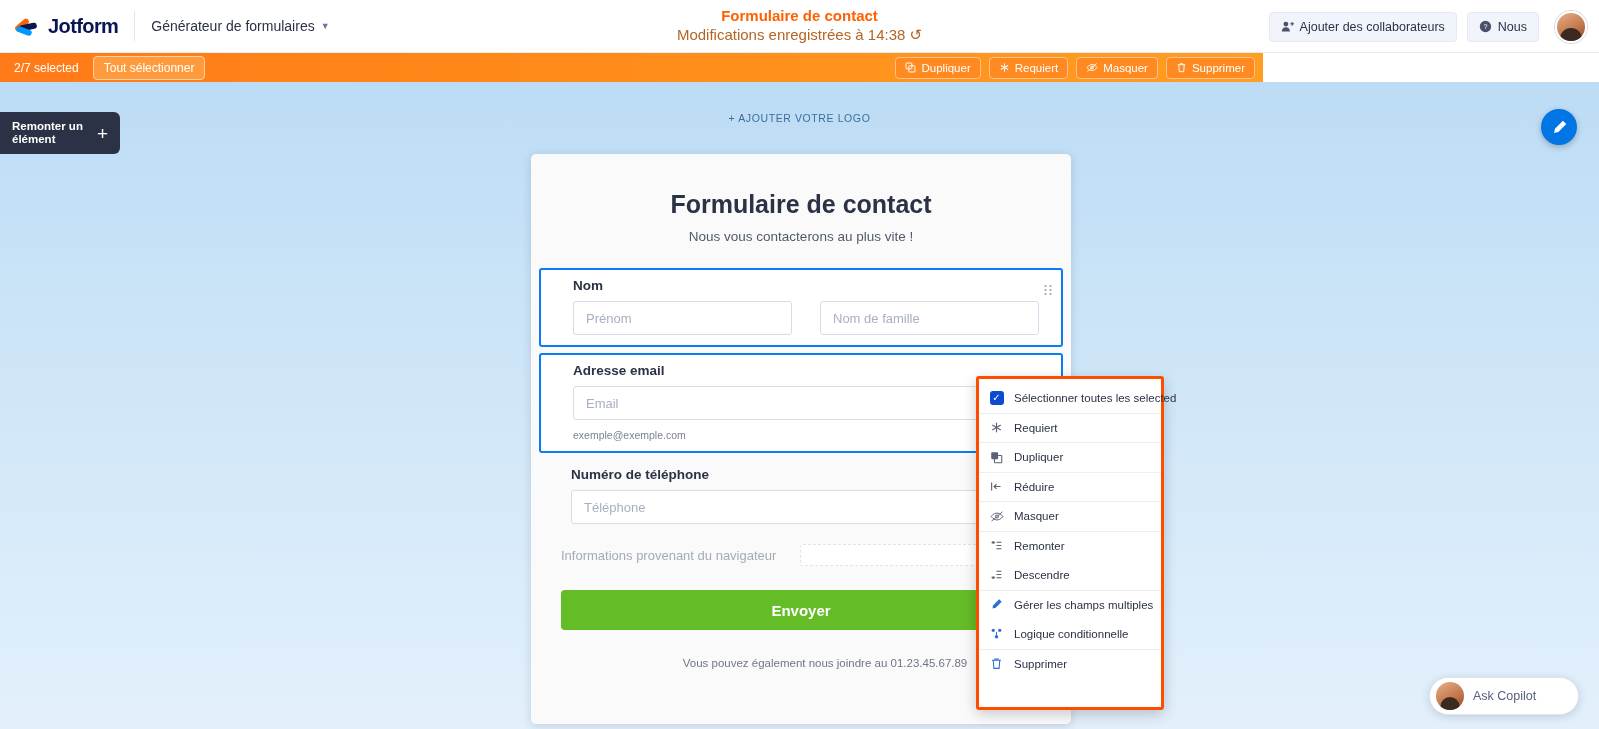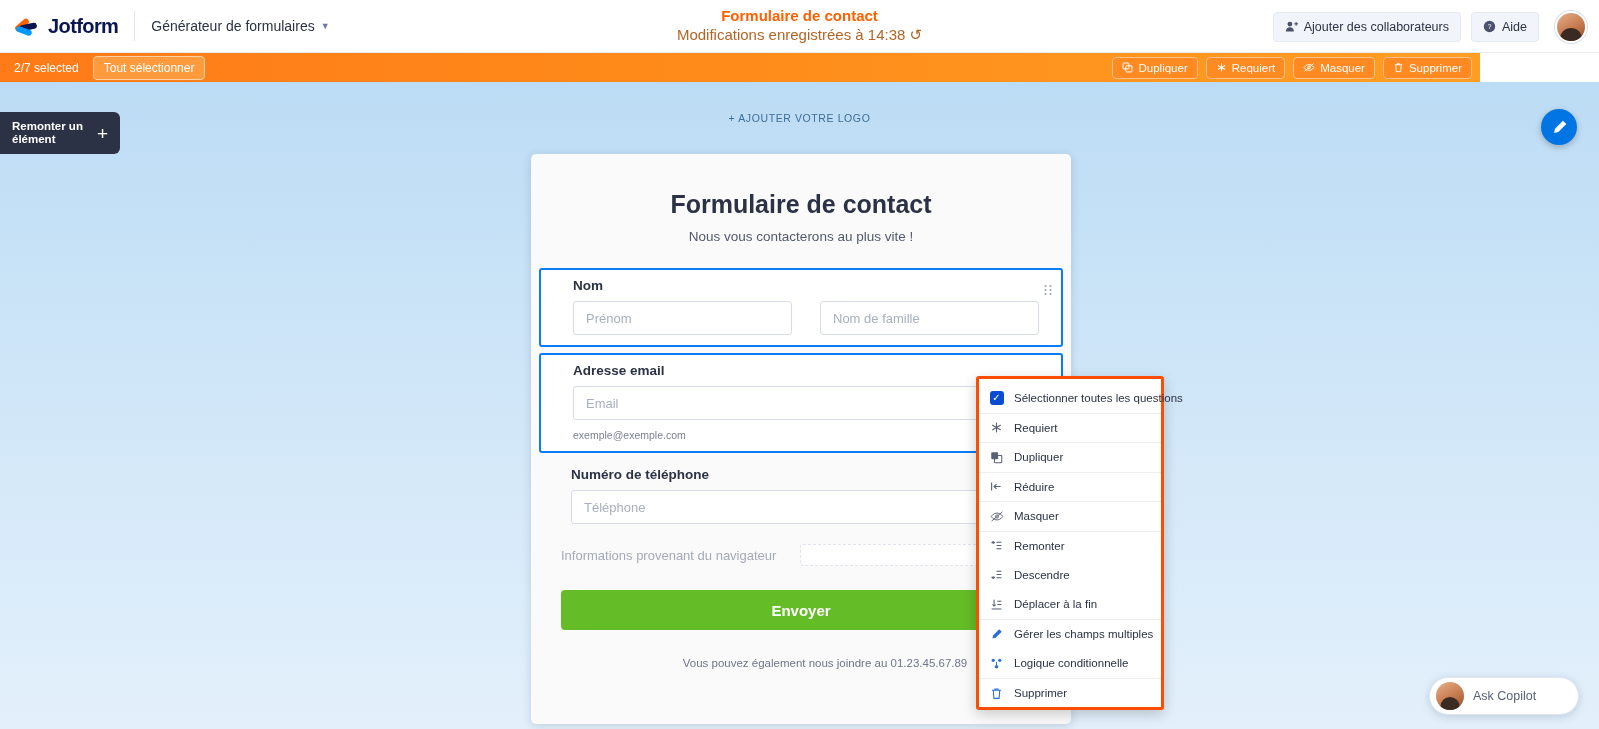--- a/index.html
+++ b/index.html
@@ -51,21 +51,21 @@
   }
   .avatar::after {
     content: ""; position: absolute; left: 50%; top: 55%;
     transform: translateX(-50%);
     width: 22px; height: 22px; border-radius: 50%;
     background: #3a2a22;
   }
 
   
   .selbar {
-    position: absolute; top: 53px; left: 0; width: 1480px; height: 29px;
+    position: absolute; top: 53px; left: 0; width: 1263px; height: 29px;
     background: linear-gradient(90deg,#ff7a18 0%, #ff8c1a 50%, #ff9e23 100%);
     display: flex; align-items: center;
   }
   .sel-count { color: #fff; font-size: 12px; margin-left: 14px; }
   .sel-all {
     margin-left: 14px; background: #ff9b3d; color: #fff;
     border: 1px solid #ffd0a1; border-radius: 4px;
     font-size: 12px; padding: 4px 10px;
   }
   .selbar-right {
@@ -237,21 +237,21 @@
       </span>
       <span>Ajouter des collaborateurs</span>
     </div>
     <div class="btn-aide">
       <span>
         <svg width="13" height="13" viewBox="0 0 16 16">
           <circle cx="8" cy="8" r="7" fill="#4b5168"></circle>
           <text x="8" y="11.5" font-size="9" fill="#fff" text-anchor="middle" font-family="Liberation Sans">?</text>
         </svg>
       </span>
-      <span>Aide</span>
+      <span>Nous</span>
     </div>
     <div class="avatar"></div>
   </div>
 </div>
 
 <div class="selbar">
   <span class="sel-count">2/7 selected</span>
   <span class="sel-all">Tout sélectionner</span>
 
   <div class="selbar-right">
@@ -357,21 +357,21 @@
     <div class="submit">Envoyer</div>
     <div class="f-foot">Vous pouvez également nous joindre au 01.23.45.67.89</div>
   </div>
 
   <div class="ctxmenu">
 
     <div class="ctx-item">
       <span class="ctx-ico">
           <span class="chk">✓</span>
         </span>
-      <span>Sélectionner toutes les questions</span>
+      <span>Sélectionner toutes les selected</span>
     </div>
 
     <div class="ctx-item sep">
       <span class="ctx-ico">
         <svg width="13" height="13" viewBox="0 0 16 16" stroke="#5b6174" stroke-width="1.4">
           <line x1="8" y1="2" x2="8" y2="14"></line>
             <line x1="2.8" y1="5" x2="13.2" y2="11"></line>
             <line x1="13.2" y1="5" x2="2.8" y2="11"></line>
         </svg>
       </span>
@@ -426,31 +426,20 @@
         <svg width="13" height="13" viewBox="0 0 16 16" fill="none" stroke="#5b6174" stroke-width="1.3">
           <path d="M4 10v3m0 0l-2-2m2 2l2-2"></path>
             <line x1="8" y1="4" x2="14" y2="4"></line>
           <line x1="8" y1="8" x2="14" y2="8"></line>
             <line x1="8" y1="12" x2="14" y2="12"></line>
         </svg>
       </span>
       <span>Descendre</span>
     </div>
 
-    <div class="ctx-item">
-      <span class="ctx-ico">
-        <svg width="13" height="13" viewBox="0 0 16 16" fill="none" stroke="#5b6174" stroke-width="1.3">
-          <path d="M5 2v8m0 0L3 8m2 2l2-2"></path>
-            <line x1="9" y1="4" x2="14" y2="4"></line>
-          <line x1="9" y1="8" x2="14" y2="8"></line>
-            <line x1="2" y1="13.5" x2="14" y2="13.5"></line>
-        </svg>
-      </span>
-      <span>Déplacer à la fin</span>
-    </div>
 
     <div class="ctx-item sep">
       <span class="ctx-ico">
         <svg width="13" height="13" viewBox="0 0 16 16" fill="#2b6fd4">
           <path d="M11.3 1.6l3.1 3.1-7.4 7.4-4 .9.9-4z"></path>
         </svg>
       </span>
       <span>Gérer les champs multiples</span>
     </div>
 

